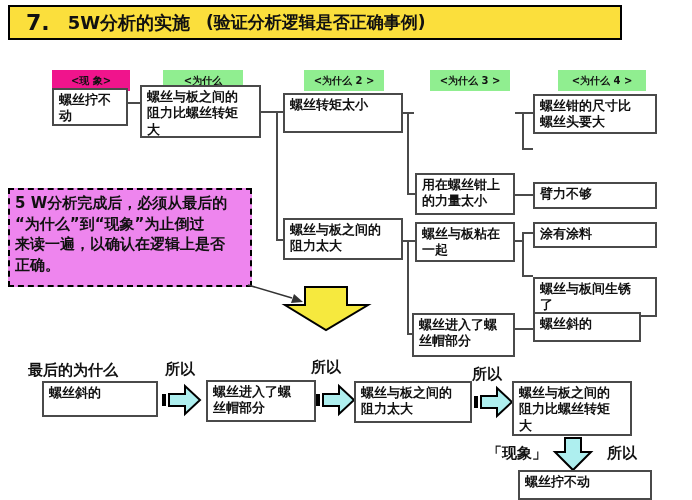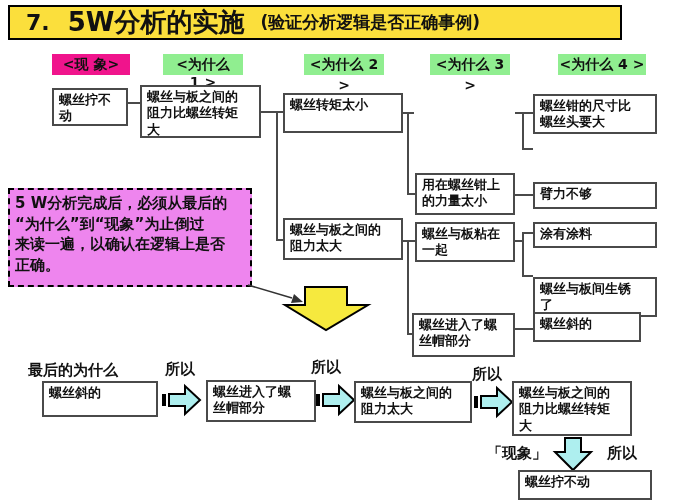--- a/index.html
+++ b/index.html
@@ -7,26 +7,26 @@
     position:relative;width:692px;height:500px;background:#ffffff;overflow:hidden;
     font-family:"DejaVu Sans","Liberation Sans",sans-serif;color:#111;
   }
   
   .title-bar{
     position:absolute;left:8px;top:5px;width:614px;height:35px;
     background:var(--title-bg,#FCDF3C);border:2px solid #000;box-sizing:border-box;
     display:flex;align-items:center;padding-left:16px;white-space:nowrap;
   }
   .title-number{font-size:22px;font-weight:bold;}
-  .title-main{font-size:26px;font-weight:bold;margin-left:18px;}
+  .title-main{font-size:18px;font-weight:bold;margin-left:18px;}
   .title-sub{font-size:17px;font-weight:bold;margin-left:16px;}
   
   .col-header{
     position:absolute;height:21px;line-height:21px;text-align:center;
-    font-size:14px;font-weight:bold;color:#111;overflow:visible;
+    font-size:10px;font-weight:bold;color:#111;overflow:visible;margin-top:16px;
   }
   .col-header .l2{line-height:15px;}
   .hdr-phen{background:var(--phenomenon-bg,#F0148C);}
   .hdr-why{background:var(--why-bg,#90EE90);}
   
   .node{
     position:absolute;background:#fff;border:2px solid #4a4a4a;box-sizing:border-box;
     font-size:13px;font-weight:bold;line-height:1.25;color:#111;
     padding:2px 5px;white-space:pre-line;
   }

